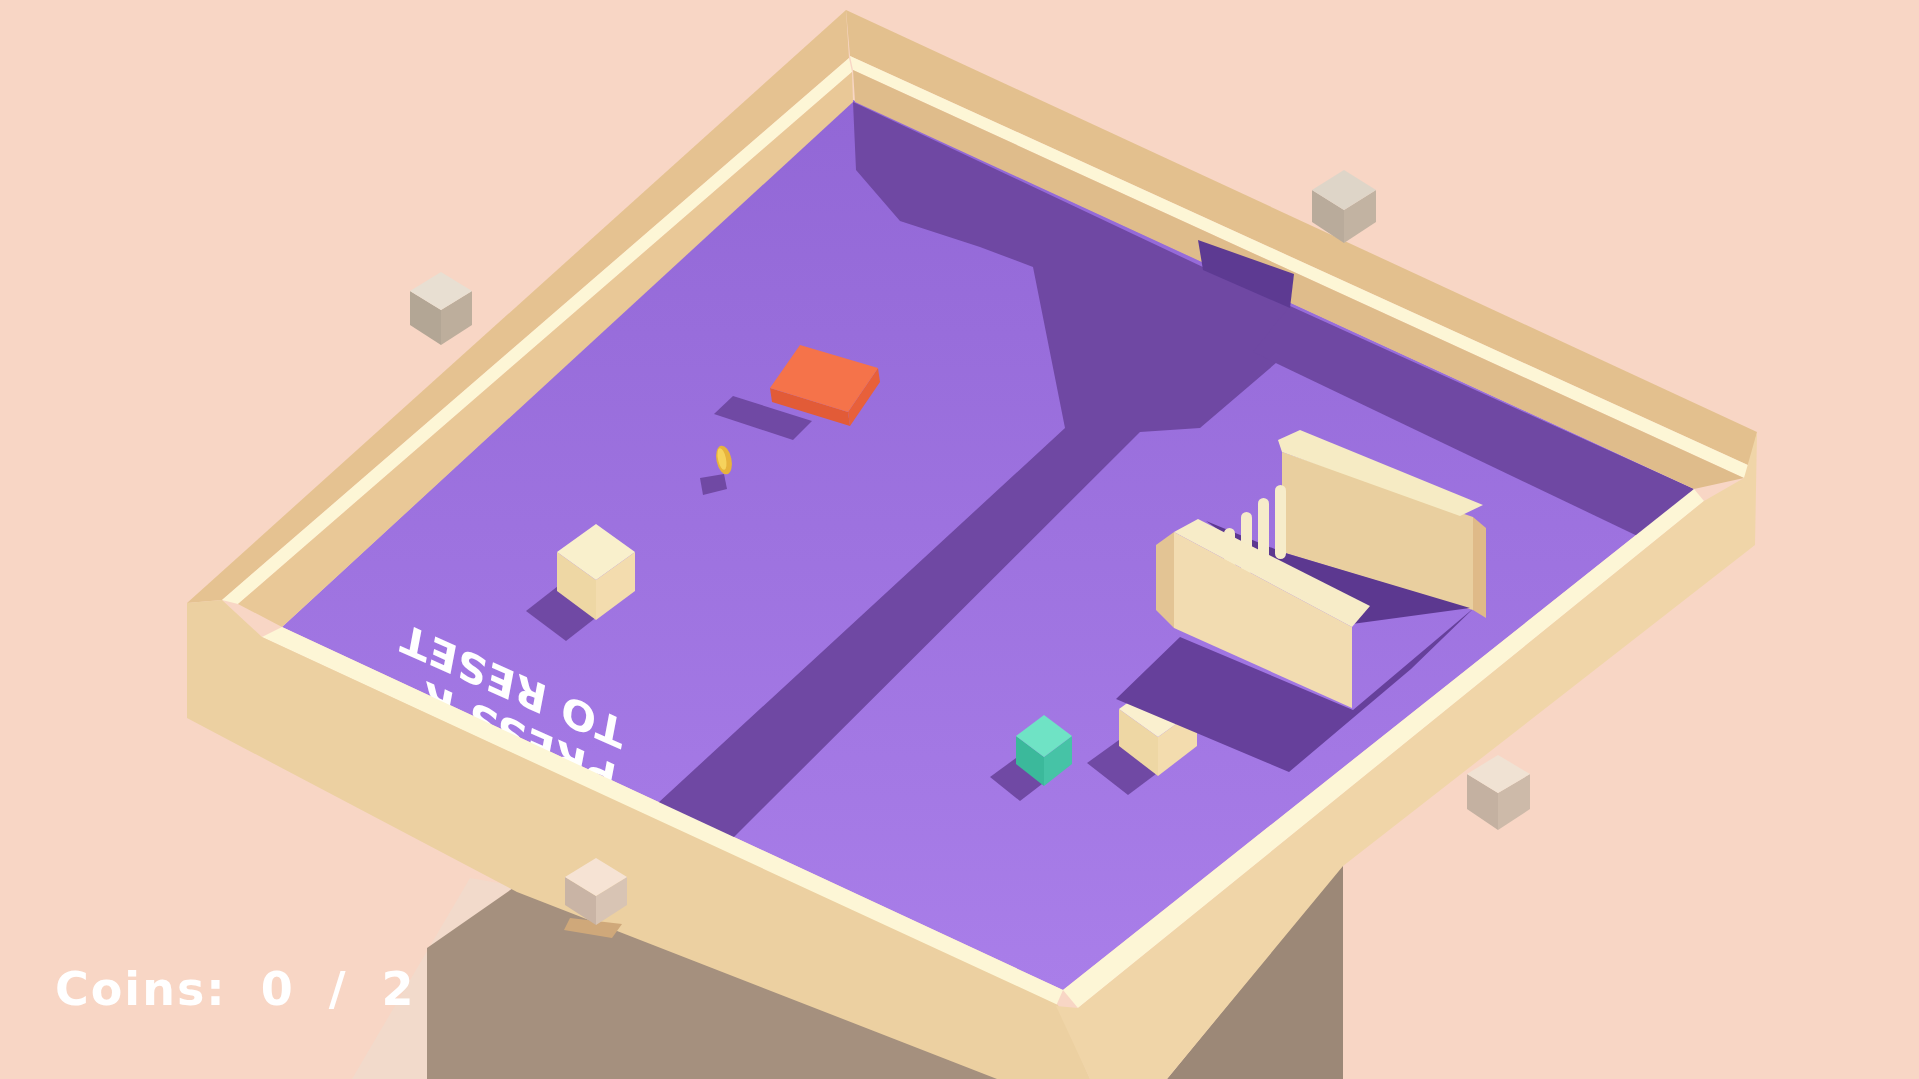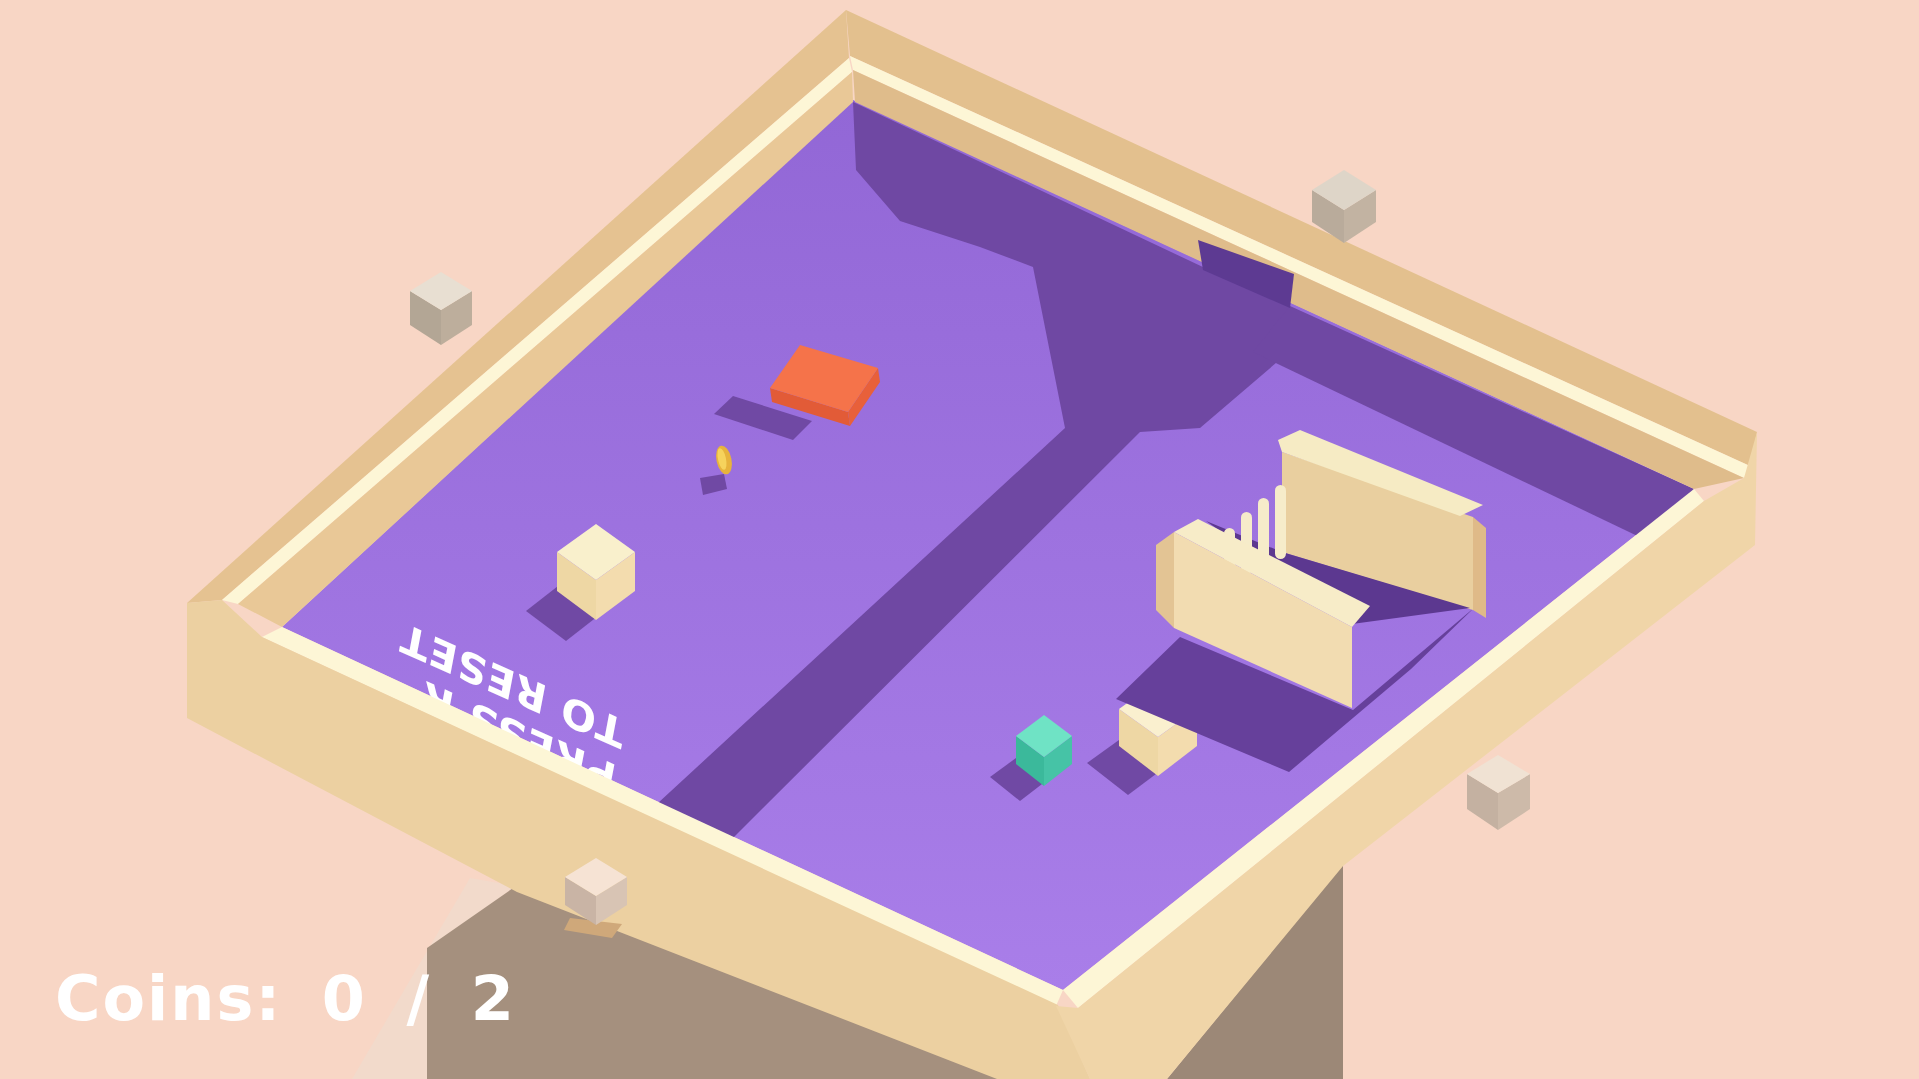--- a/index.html
+++ b/index.html
@@ -1,20 +1,20 @@
 <!DOCTYPE html>
 <html><head>
 <meta charset="utf-8">
 <style>
   html,body{margin:0;padding:0;background:#f8d6c5;overflow:hidden;}
   .stage{position:relative;width:1919px;height:1079px;background:#f8d6c5;font-family:"DejaVu Sans","Liberation Sans",sans-serif;}
   .stage svg{position:absolute;left:0;top:0;width:100%;height:100%;}
   .hud{
     position:absolute;left:55px;top:962px;
-    color:#ffffff;font-weight:bold;font-size:62px;
+    color:#ffffff;font-weight:bold;font-size:46px;
     letter-spacing:2px;word-spacing:16px;
     font-family:"DejaVu Sans","Liberation Sans",sans-serif;
     user-select:none;white-space:nowrap;
   }
   .floor-text{
     font-family:"DejaVu Sans","Liberation Sans",sans-serif;
     font-weight:bold;fill:#ffffff;letter-spacing:1px;
   }
 </style>
 </head>

